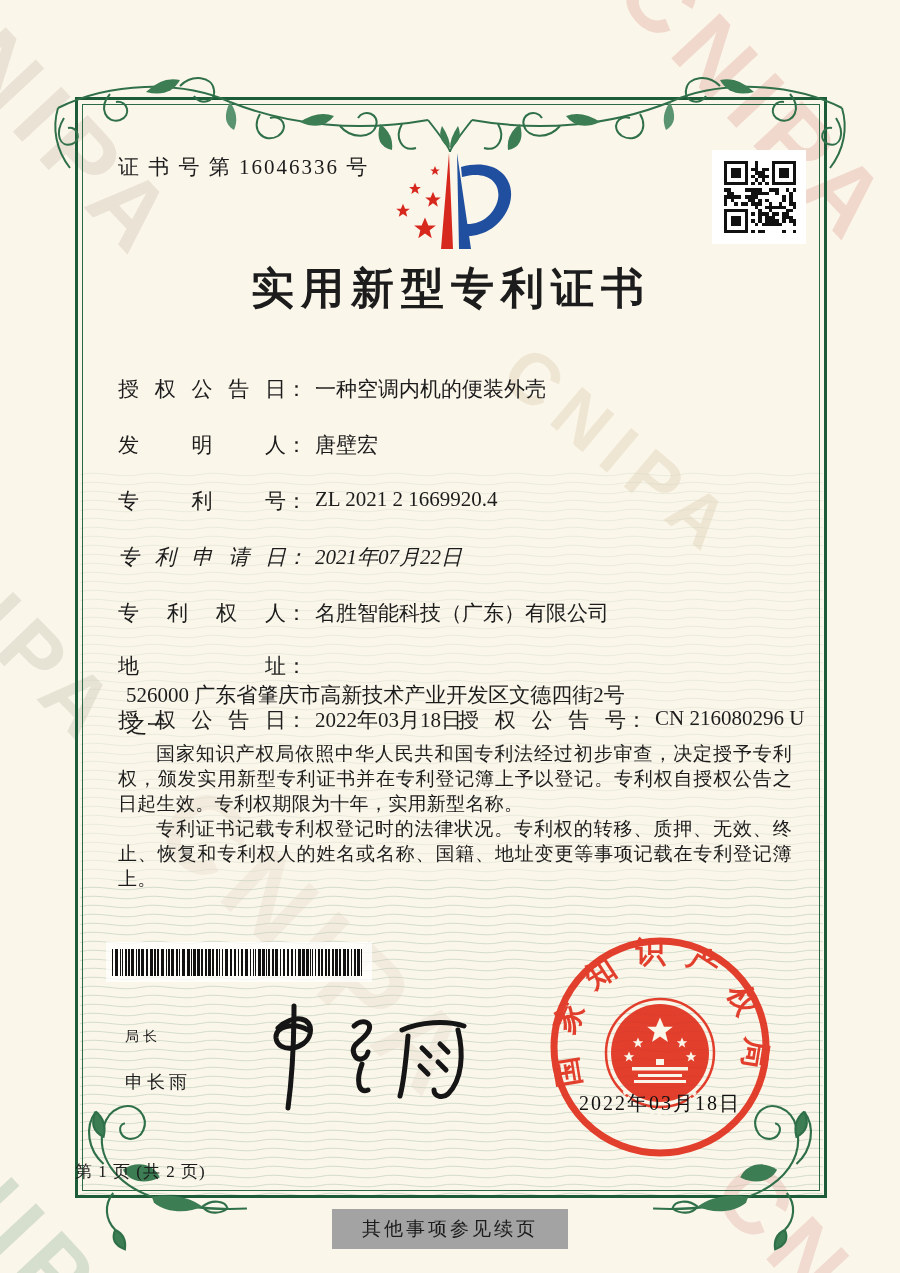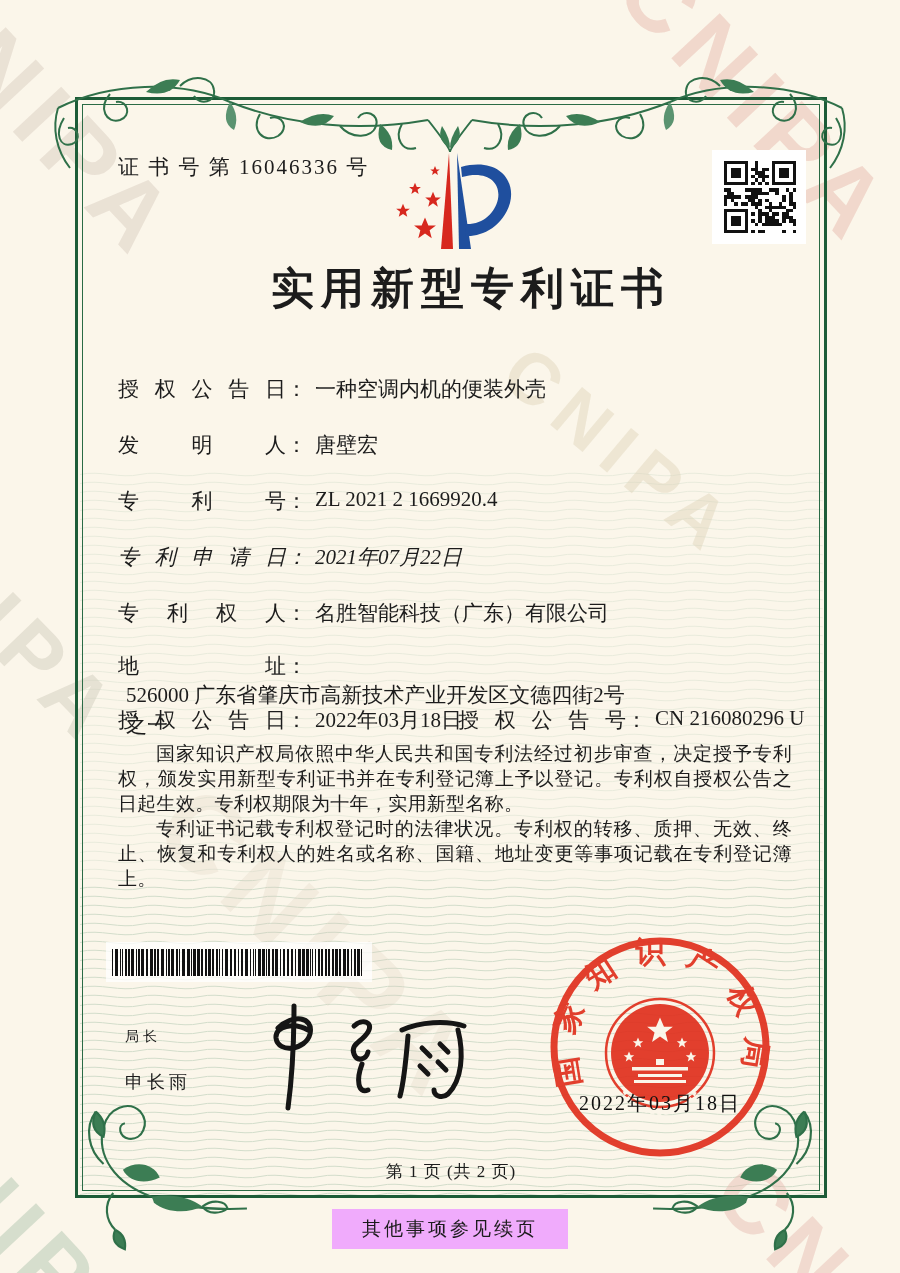--- a/index.html
+++ b/index.html
@@ -29,40 +29,40 @@
   .ornament{position:absolute;z-index:3;pointer-events:none;}
   .orn-top{left:50px;top:74px;width:800px;height:100px;}
   .orn-bl{left:52px;top:1100px;width:200px;height:155px;}
   .orn-br{left:648px;top:1100px;width:200px;height:155px;transform:scaleX(-1);}
   
   .abs{position:absolute;z-index:4;}
   .cert-no{left:118px;top:153px;font-size:21px;letter-spacing:2px;}
   .logo{left:383px;top:146px;width:135px;height:112px;}
   .qr-patch{left:712px;top:150px;width:94px;height:94px;background:#ffffff;}
   .qr{left:724px;top:161px;width:72px;height:72px;}
-  .title{left:75px;top:260px;width:752px;text-align:center;font-size:43px;font-weight:700;letter-spacing:7px;padding-left:20px;}
+  .title{left:75px;top:260px;width:752px;text-align:center;font-size:43px;font-weight:700;letter-spacing:7px;}
   .fields{left:118px;top:375px;width:680px;font-size:21px;}
   .frow{position:absolute;left:0;}
   .flabel{display:inline-block;width:168px;text-align:justify;text-align-last:justify;vertical-align:top;}
   .fcolon{display:inline-block;vertical-align:top;}
   .fvalue{display:inline-block;vertical-align:top;margin-left:8px;}
   .fvalue.addr{width:500px;line-height:30px;}
   .frow2col .col2{position:absolute;left:340px;top:0;white-space:nowrap;}
   .bodytext{left:118px;top:741px;width:674px;font-size:19px;line-height:25px;text-align:justify;letter-spacing:0.3px;}
   .bodytext p{margin:0;text-indent:2em;}
   .bc-patch{left:106px;top:942px;width:266px;height:40px;background:rgba(255,255,255,0.75);}
   .barcode{left:112px;top:949px;width:253px;height:27px;}
   .director-title{left:125px;top:1028px;font-size:14px;letter-spacing:4px;}
   .director-name{left:125px;top:1070px;font-size:18px;letter-spacing:4px;}
   .signature{left:250px;top:1000px;width:235px;height:115px;z-index:5;}
   .seal{left:546px;top:933px;width:228px;height:228px;z-index:4;opacity:0.92;}
   .seal-date{left:550px;top:1090px;width:220px;text-align:center;font-size:20px;letter-spacing:2px;z-index:6;color:#111;}
-  .page-info{left:75px;top:1160px;width:752px;text-align:center;font-size:17px;letter-spacing:1px;z-index:4;}
+  .page-info{left:75px;top:1160px;width:752px;font-size:17px;letter-spacing:1px;z-index:4;}
   .cont-note{
-    left:450px;top:1209px;transform:translateX(-50%);background:#f0abfc;
+    left:450px;top:1209px;transform:translateX(-50%);background:#a3a3a3;
     padding:7px 30px;font-size:19px;letter-spacing:3px;z-index:4;white-space:nowrap;
   }
 </style>
 </head>
 <body>
 
 <div class="page">
 
   <svg class="waves" width="743" height="727" viewBox="0 0 743 727">
     <defs>

